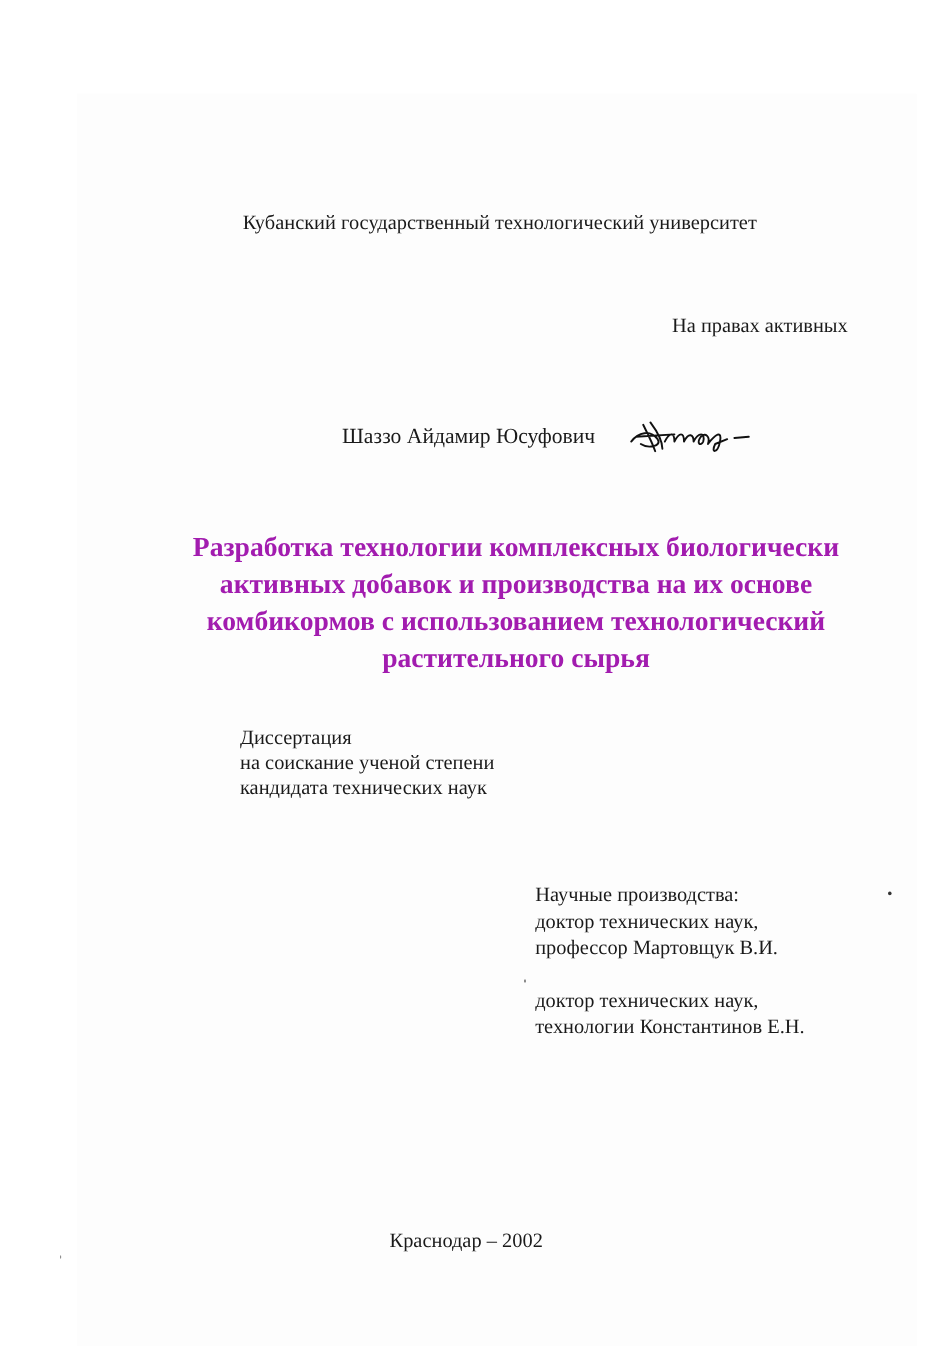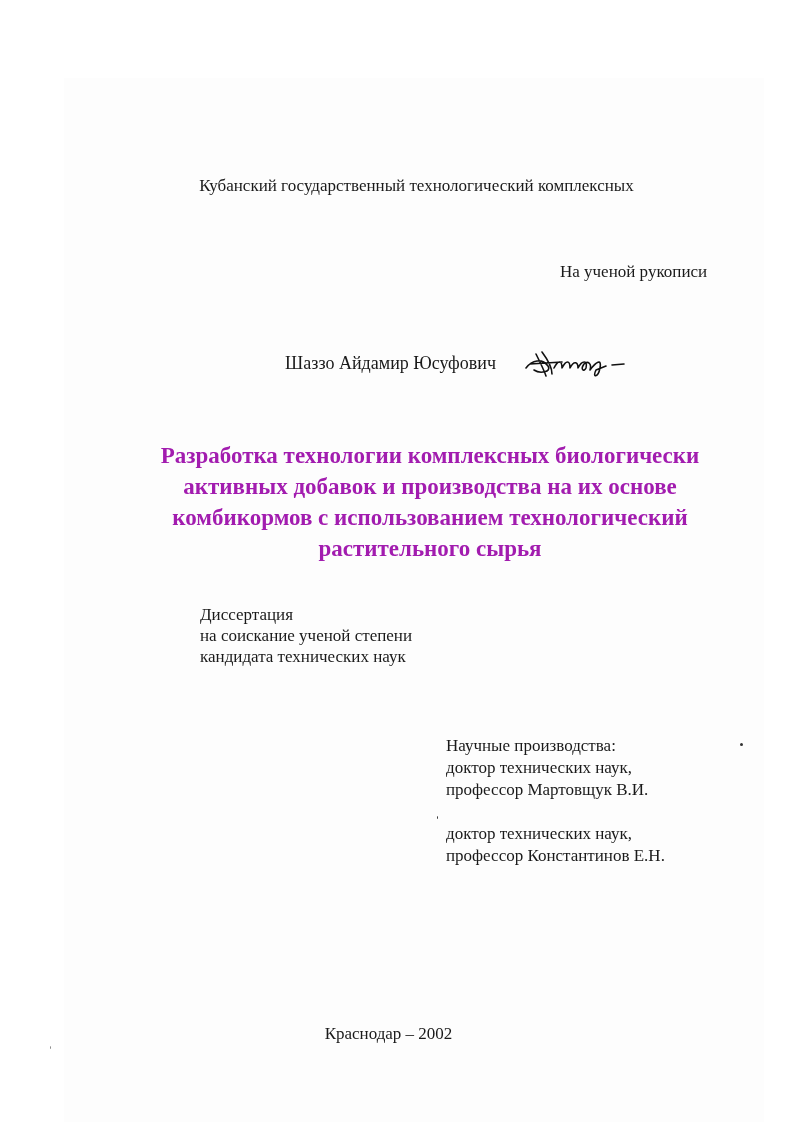--- a/index.html
+++ b/index.html
@@ -102,23 +102,23 @@
     position: absolute;
     background: #333;
     border-radius: 50%;
   }
 </style>
 </head>
 <body>
 
 <div class="scan-area"></div>
 
-<div class="line university">Кубанский государственный технологический комплексных</div>
+<div class="line university">Кубанский государственный технологический университет</div>
 
-<div class="line rights">На ученой рукописи</div>
+<div class="line rights">На правах активных</div>
 
 <div class="author-row">
   <span class="author">Шаззо Айдамир Юсуфович</span>
   <svg class="signature" viewBox="0 0 110 34">
     <path d="M4 22 C 10 14, 20 12, 26 20 C 30 26, 18 28, 12 24 M14 8 C 18 16, 22 24, 24 30 M20 6 C 26 14, 30 22, 30 28 M8 18 L 40 16 M32 22 C 36 14, 40 14, 40 22 C 44 14, 48 14, 48 22 C 52 14, 56 16, 56 22 C 60 14, 66 14, 64 22 C 62 26, 58 24, 62 18 C 66 14, 70 18, 68 24 C 74 16, 80 12, 78 22 C 76 32, 70 32, 74 24 L 84 20 M90 19 L 102 18" fill="none" stroke="#111" stroke-width="1.6" stroke-linecap="round" stroke-linejoin="round"></path>
   </svg>
 </div>
 
 <div class="title">
   <span>Разработка технологии комплексных биологически</span>
@@ -132,20 +132,20 @@
   <span>на соискание ученой степени</span>
   <span>кандидата технических наук</span>
 </div>
 
 <div class="supervisors">
   <span>Научные производства:</span>
   <span>доктор технических наук,</span>
   <span>профессор Мартовщук В.И.</span>
   <span class="gap"></span>
   <span>доктор технических наук,</span>
-  <span>профессор Константинов Е.Н.</span>
+  <span>технологии Константинов Е.Н.</span>
 </div>
 
 <div class="line city-year">Краснодар – 2002</div>
 
 <div class="speck" style="left:740px;top:743px;width:3px;height:3px;"></div>
 <div class="speck" style="left:437px;top:816px;width:1px;height:3px;"></div>
 <div class="speck" style="left:50px;top:1046px;width:1px;height:3px;background:#888;"></div>
 
 </body></html>

